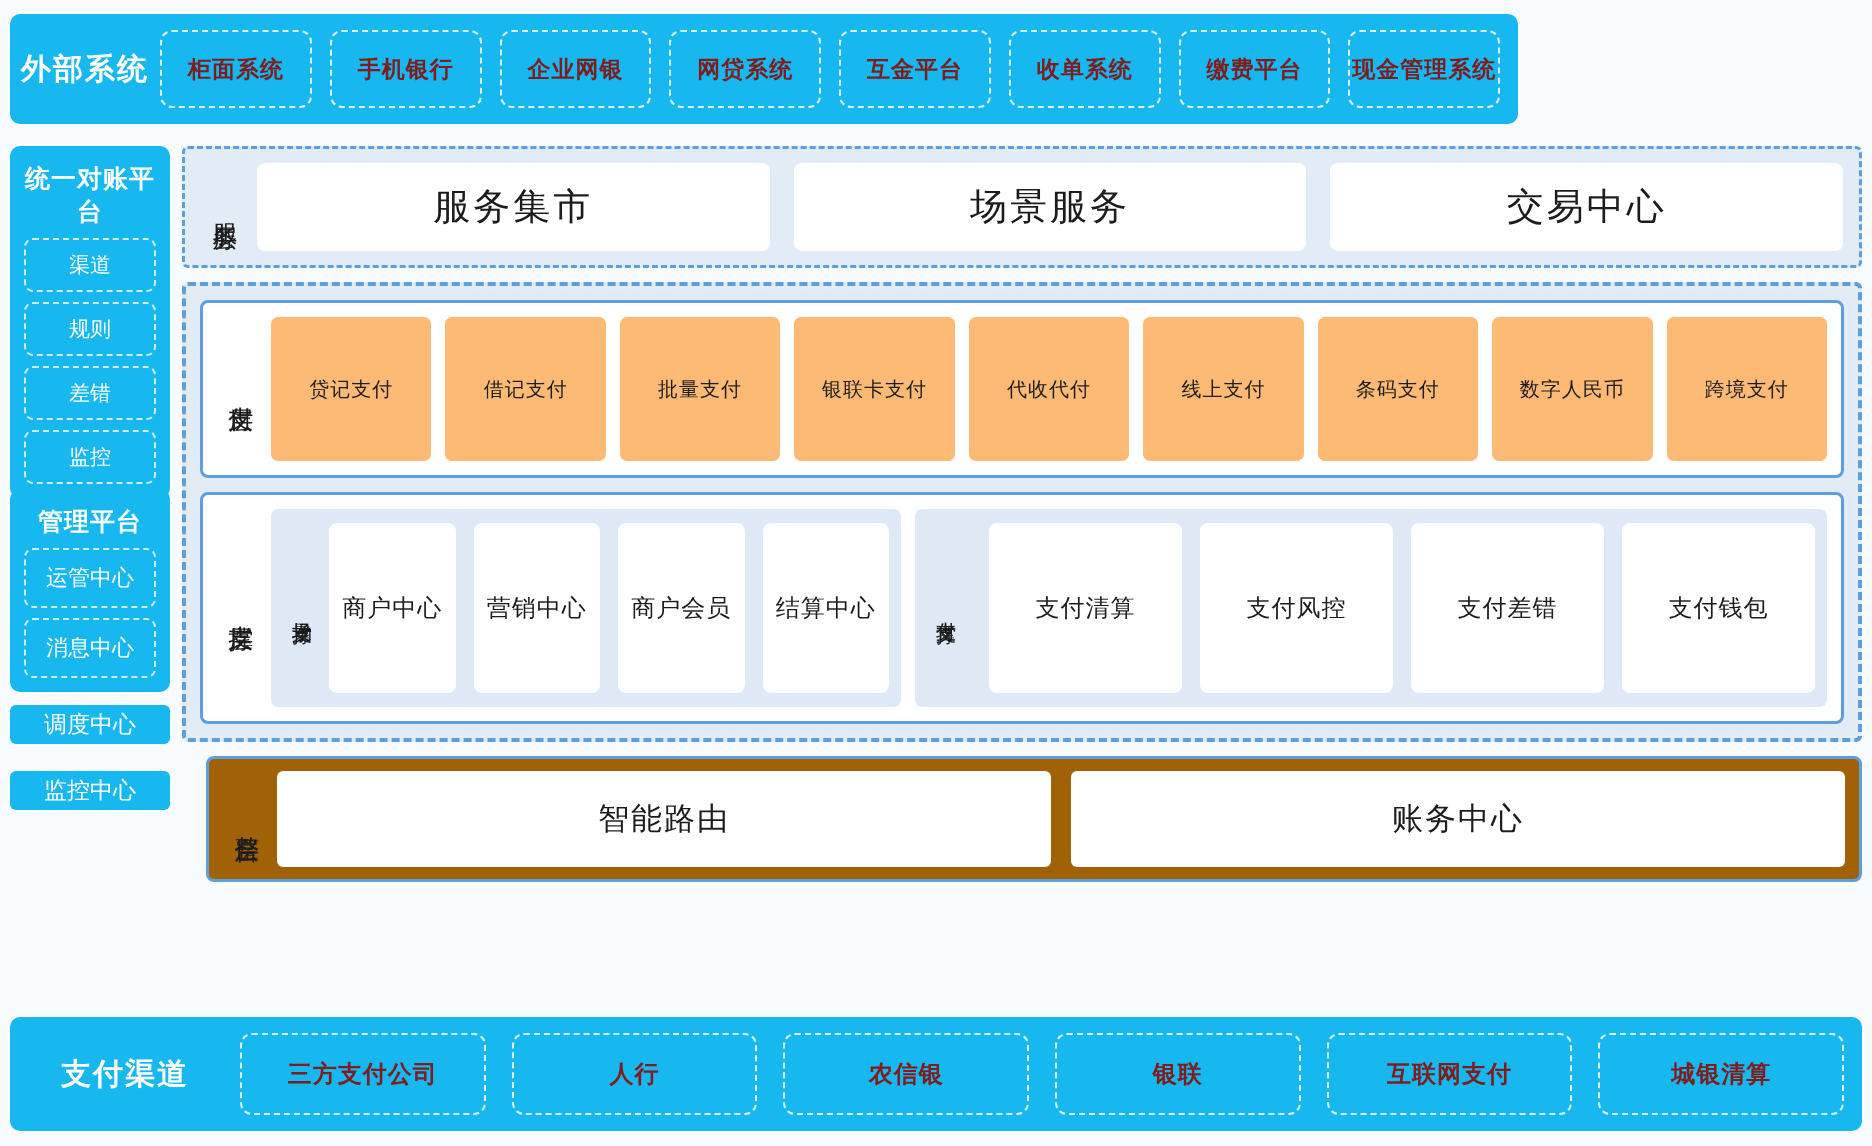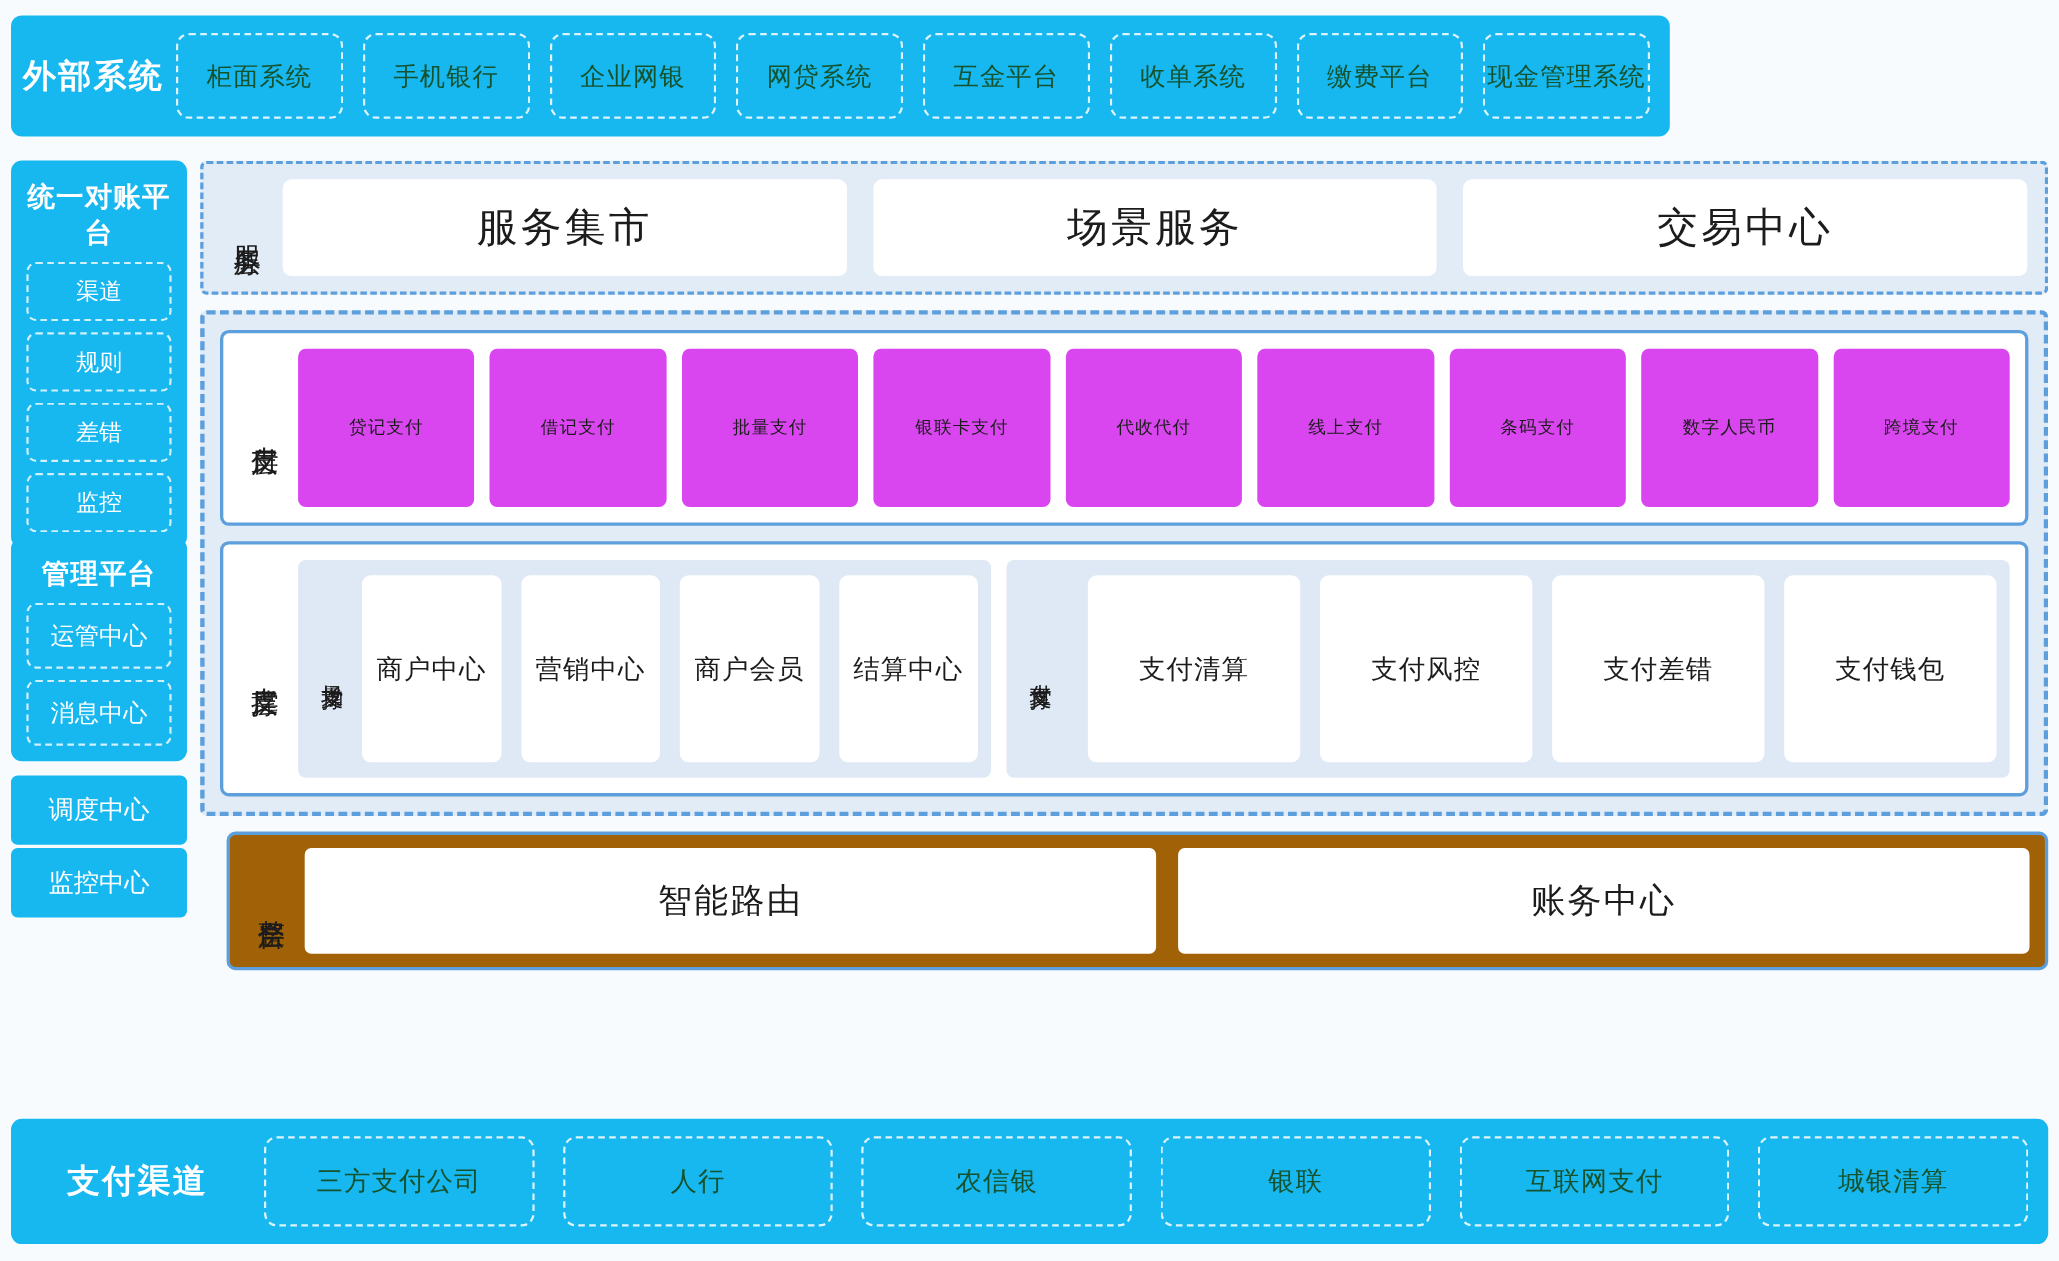--- a/index.html
+++ b/index.html
@@ -39,23 +39,23 @@
     gap: 18px;
     height: 78px;
   }
   .dash-chip {
     flex: 1 1 0;
     border: 2px dashed rgba(255,255,255,.85);
     border-radius: 12px;
     display: flex;
     align-items: center;
     justify-content: center;
-    color: #14532d;
+    color: #7f1d1d;
     font-size: 23px;
-    font-weight: 400;
+    font-weight: 700;
     letter-spacing: 1px;
   }
 
   
   #external-systems {
     left: 10px; top: 14px; width: 1508px; height: 110px;
     padding: 0 18px 0 0;
   }
   #external-systems .band-title { width: 150px; }
 
@@ -100,21 +100,21 @@
   #mgmt-platform .left-sub { font-size: 22px; padding: 13px 0; }
 
   .left-solo {
     background: #17b7f0;
     border-radius: 6px;
     color: #fff;
     font-size: 23px;
     font-weight: 500;
     text-align: center;
     width: 160px;
-    padding: 16px 0;
+    padding: 4px 0;
   }
   #dispatch-center { top: 705px; }
   #monitor-center  { top: 771px; }
 
   
   #main-stack {
     position: absolute;
     left: 182px; top: 146px; width: 1680px;
   }
 
@@ -195,26 +195,26 @@
   
   #pay-layer { height: 178px; margin-bottom: 14px; }
   #pay-layer .pay-items {
     flex: 1 1 auto;
     display: flex;
     gap: 14px;
     margin-left: 8px;
   }
   .pay-chip {
     flex: 1 1 0;
-    background: #d946ef;
+    background: #fdba74;
     border-radius: 7px;
     display: flex;
     align-items: center;
     justify-content: center;
-    font-size: 16px;
+    font-size: 20px;
     color: #1c1c1c;
     letter-spacing: 1px;
   }
 
   
   #support-layer { height: 232px; }
   #support-layer .sup-groups {
     flex: 1 1 auto;
     display: flex;
     gap: 14px;

